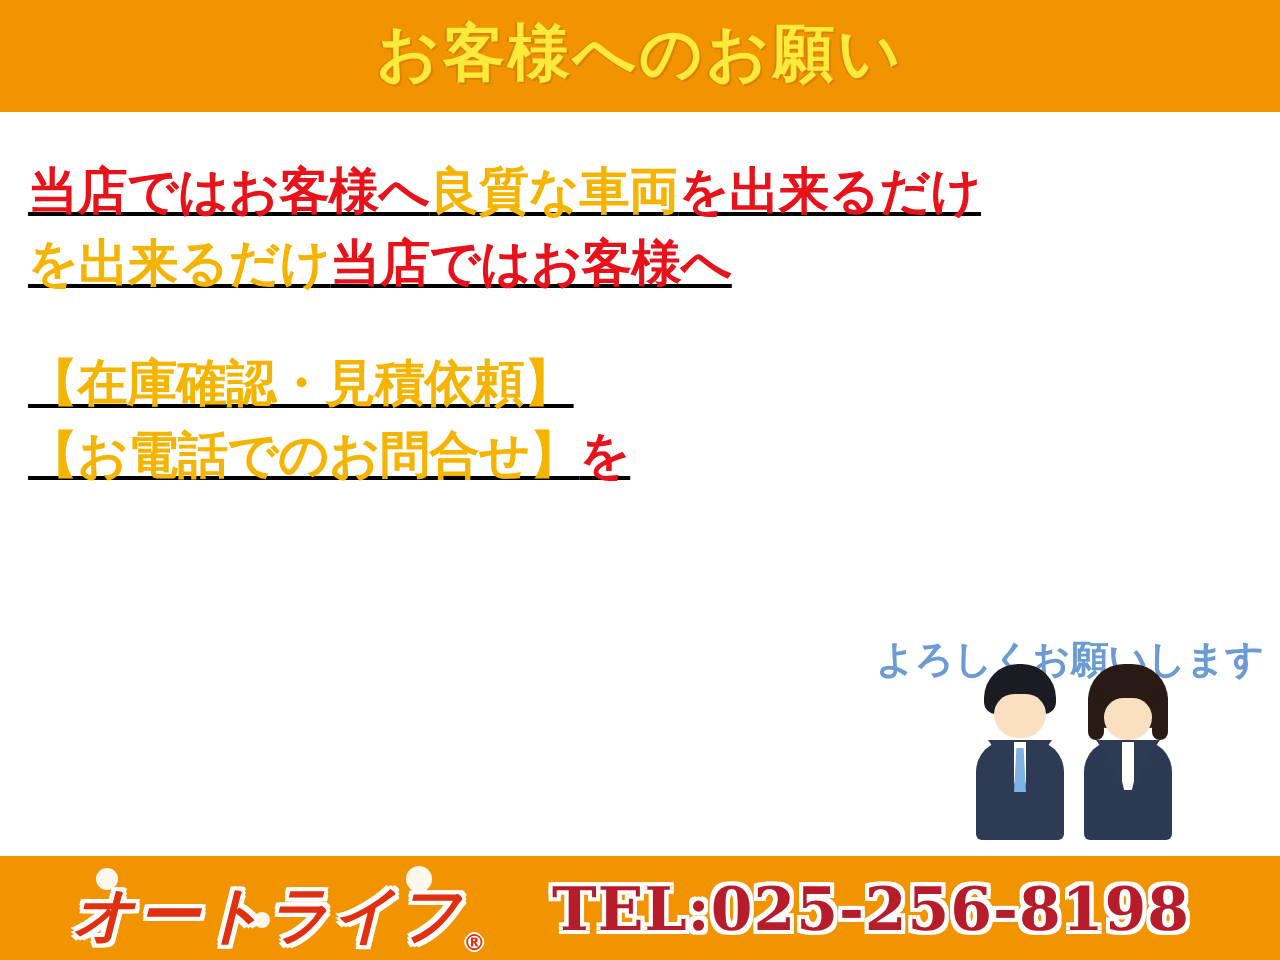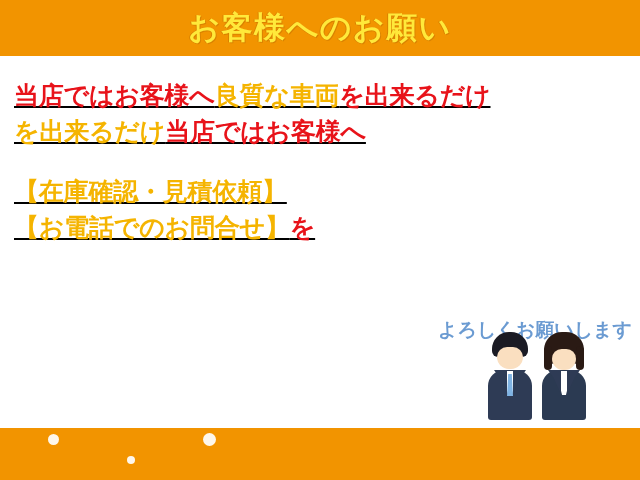--- a/index.html
+++ b/index.html
@@ -274,14 +274,16 @@
       <div class="p-shirt"></div>
       <div class="p-lapel-l"></div>
       <div class="p-lapel-r"></div>
     </div>
   </div>
 
   <div class="footer-band"></div>
   <div class="sparkle s1"></div>
   <div class="sparkle s2"></div>
   <div class="sparkle s3"></div>
+  <div class="logo"><span>オートライフ</span><span class="logo-tm">®</span></div>
+  <div class="tel">TEL:025-256-8198</div>
 
 </div>
 
 </body></html>

